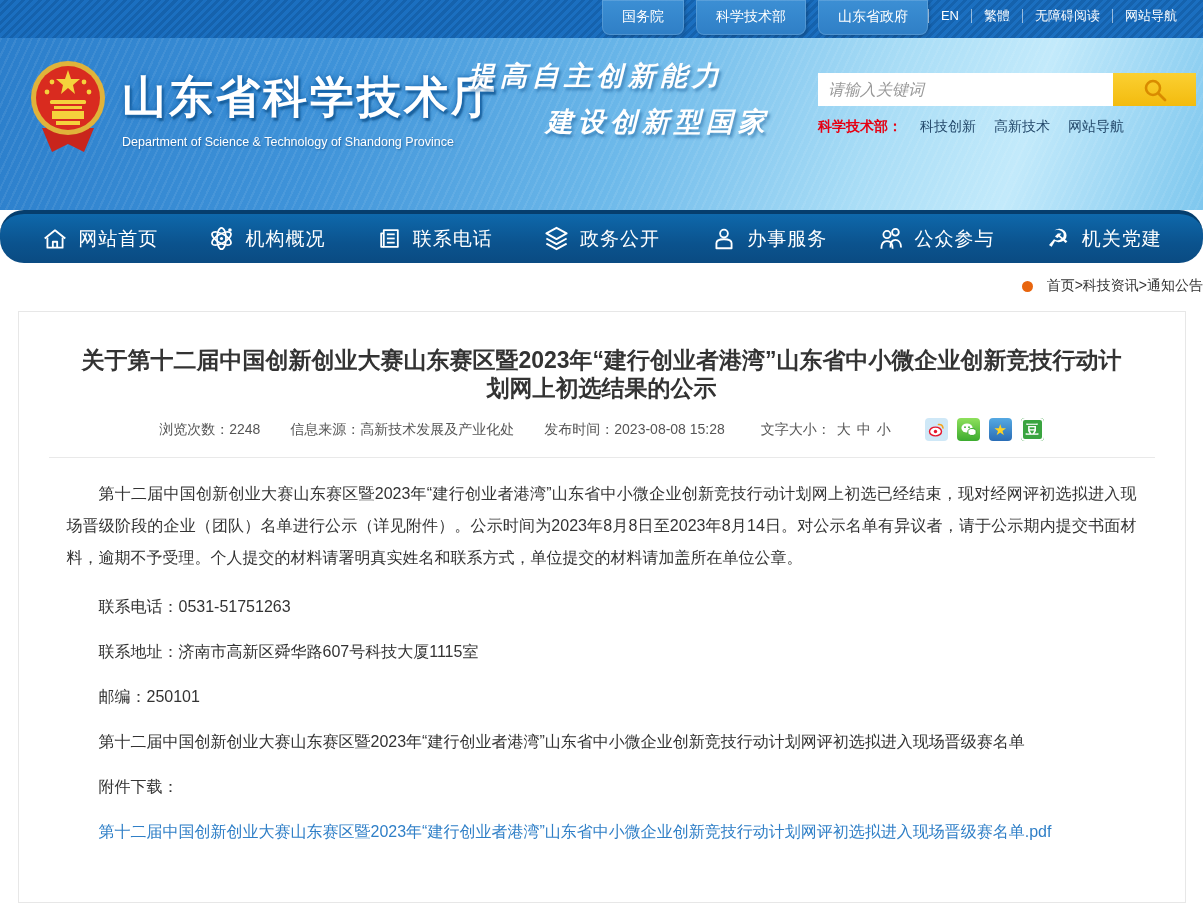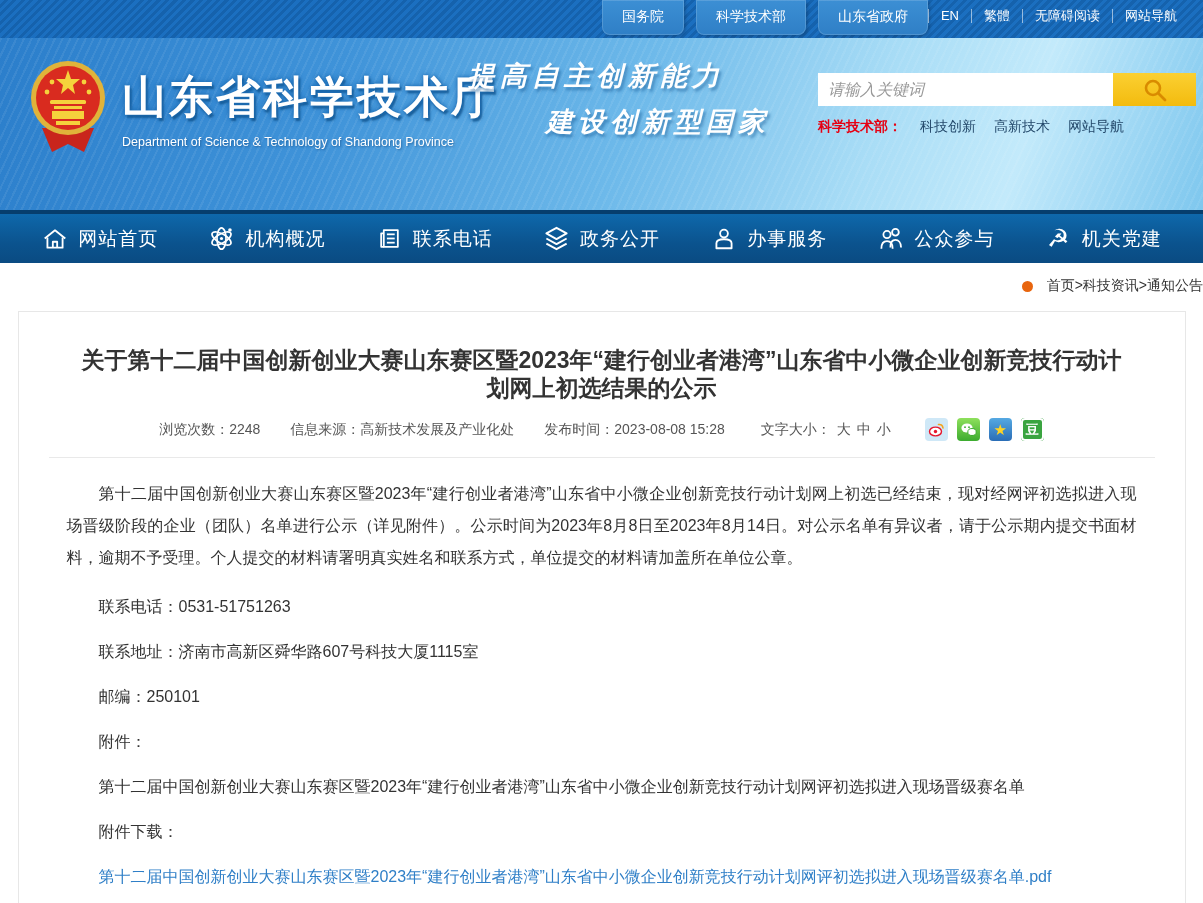--- a/index.html
+++ b/index.html
@@ -63,21 +63,21 @@
   }
   .hot-row{ margin-top:12px; font-size:14px; display:flex; align-items:center; }
   .hot-label{ color:#e60012; font-weight:bold; }
   .hot-link{ color:#24496b; text-decoration:none; cursor:pointer; margin-left:18px; }
 
   
   .nav{
     height:53px; width:100%;
     background:linear-gradient(#0e68ab,#0b538e 60%,#0a4b82);
     border-top:4px solid #063e6d;
-    display:flex; align-items:center; justify-content:space-around; padding:0 16px;
+    display:flex; align-items:center; justify-content:space-around; padding:0 16px;border-radius:24px;
   }
   .nav-item{ display:flex; align-items:center; gap:10px; color:#fff; cursor:pointer; }
   .nav-item .glyph{ width:27px; height:27px; display:flex; align-items:center; justify-content:center; }
   .nav-label{ font-size:19px; letter-spacing:1px; }
   .party-glyph{ font-size:25px; line-height:27px; font-family:"DejaVu Sans",sans-serif; }
 
   
   .breadcrumb-bar{ height:46px; display:flex; align-items:center; background:#fff; padding-left:24px;justify-content:flex-end; }
   .crumb-dot{ width:11px; height:11px; border-radius:50%; background:#e8650e; margin-right:14px; }
   .crumb-text{ font-size:14px; color:#333; }
@@ -288,19 +288,18 @@
     </span>
   </div>
 
   <hr class="divider">
 
   <div class="article-body">
     <p class="para">第十二届中国创新创业大赛山东赛区暨2023年“建行创业者港湾”山东省中小微企业创新竞技行动计划网上初选已经结束，现对经网评初选拟进入现场晋级阶段的企业（团队）名单进行公示（详见附件）。公示时间为2023年8月8日至2023年8月14日。对公示名单有异议者，请于公示期内提交书面材料，逾期不予受理。个人提交的材料请署明真实姓名和联系方式，单位提交的材料请加盖所在单位公章。</p>
     <p class="info-line">联系电话：0531-51751263</p>
     <p class="info-line">联系地址：济南市高新区舜华路607号科技大厦1115室</p>
     <p class="info-line">邮编：250101</p>
-    <p class="info-line">附件：</p>
     <p class="info-line">第十二届中国创新创业大赛山东赛区暨2023年“建行创业者港湾”山东省中小微企业创新竞技行动计划网评初选拟进入现场晋级赛名单</p>
     <p class="info-line">附件下载：</p>
     <p class="info-line"><a class="pdf-link">第十二届中国创新创业大赛山东赛区暨2023年“建行创业者港湾”山东省中小微企业创新竞技行动计划网评初选拟进入现场晋级赛名单.pdf</a></p>
 
   </div>
 </div>
 
 </body></html>

